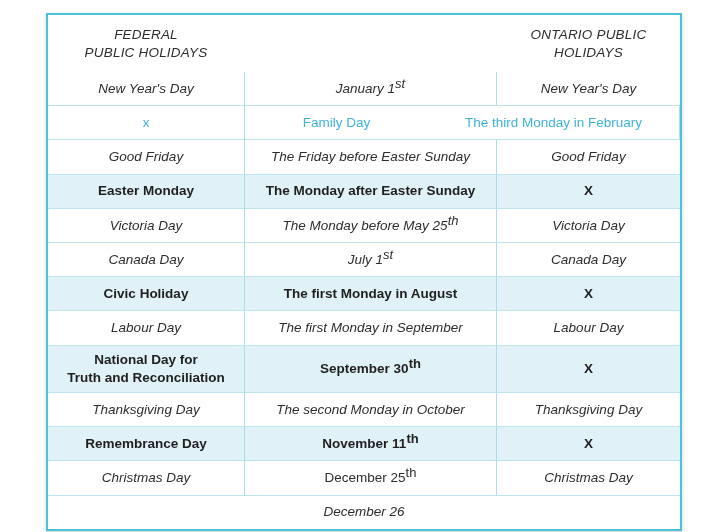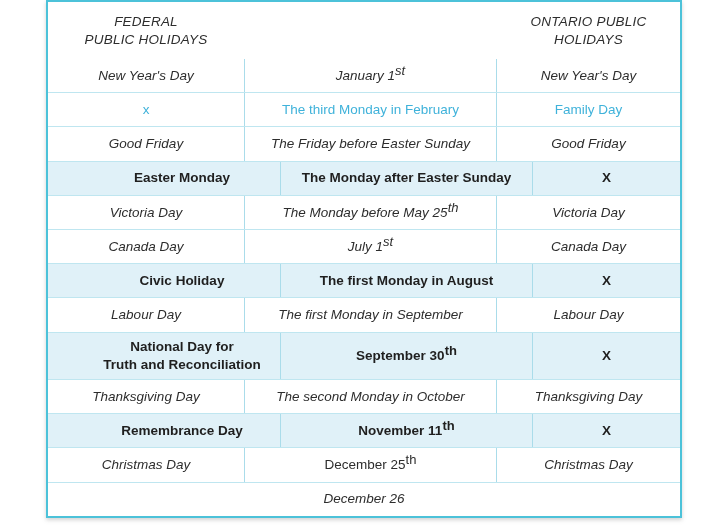--- a/index.html
+++ b/index.html
@@ -13,21 +13,21 @@
   }
   .page {
     position: relative;
     width: 720px;
     height: 532px;
     background: #ffffff;
   }
   .holiday-table {
     position: absolute;
     left: 46px;
-    top: 0;
+    top: 13px;
     width: 636px;
     box-sizing: border-box;
     border: 2px solid #4cc2d9;
     box-shadow: 0 2px 4px rgba(130,130,130,0.35);
     background: #ffffff;
   }
   .trow {
     display: flex;
     align-items: stretch;
   }
@@ -56,21 +56,21 @@
     font-style: italic;
     font-size: 14px;
     letter-spacing: 0.2px;
   }
   .thead .cell.c1, .thead .cell.c2 { border-right: 1px solid rgba(255,255,255,0.55); }
 
   
   .trow.r-normal { height: 33.2px; }
   .trow.r-tall   { height: 46.6px; }
   .trow { background: #ffffff; }
-  .trow.v-bold { background: #e0f1f8; padding-left: 36px; }
+  .trow.v-bold { background: #e0f1f8; }
 
   .trow .cell { font-size: 13.5px; color: #2d2d2d; }
   .trow.v-italic .cell { font-style: italic; }
   .trow.v-bold .cell { font-weight: bold; color: #1f1f1f; }
   .trow.v-teal .cell { color: #3fb2da; font-style: normal; }
   .trow .cell.date-upright { font-style: normal; text-align: center; }
 
   sup {
     font-size: 13px;
     line-height: 0;
@@ -107,25 +107,25 @@
             <span><span>January 1</span><sup>st</sup></span>
           </div>
           <div class="cell c3">
             <span>New Year's Day</span>
           </div>
         </div>
         <div class="trow v-teal r-normal">
           <div class="cell c1">
             <span class="fed-line">x</span>
           </div>
+          <div class="cell c3">
+            <span>Family Day</span>
+          </div>
           <div class="cell c2">
             <span><span>The third Monday in February</span></span>
-          </div>
-          <div class="cell c3">
-            <span>Family Day</span>
           </div>
         </div>
         <div class="trow v-italic r-normal">
           <div class="cell c1">
             <span class="fed-line">Good Friday</span>
           </div>
           <div class="cell c2">
             <span><span>The Friday before Easter Sunday</span></span>
           </div>
           <div class="cell c3">

